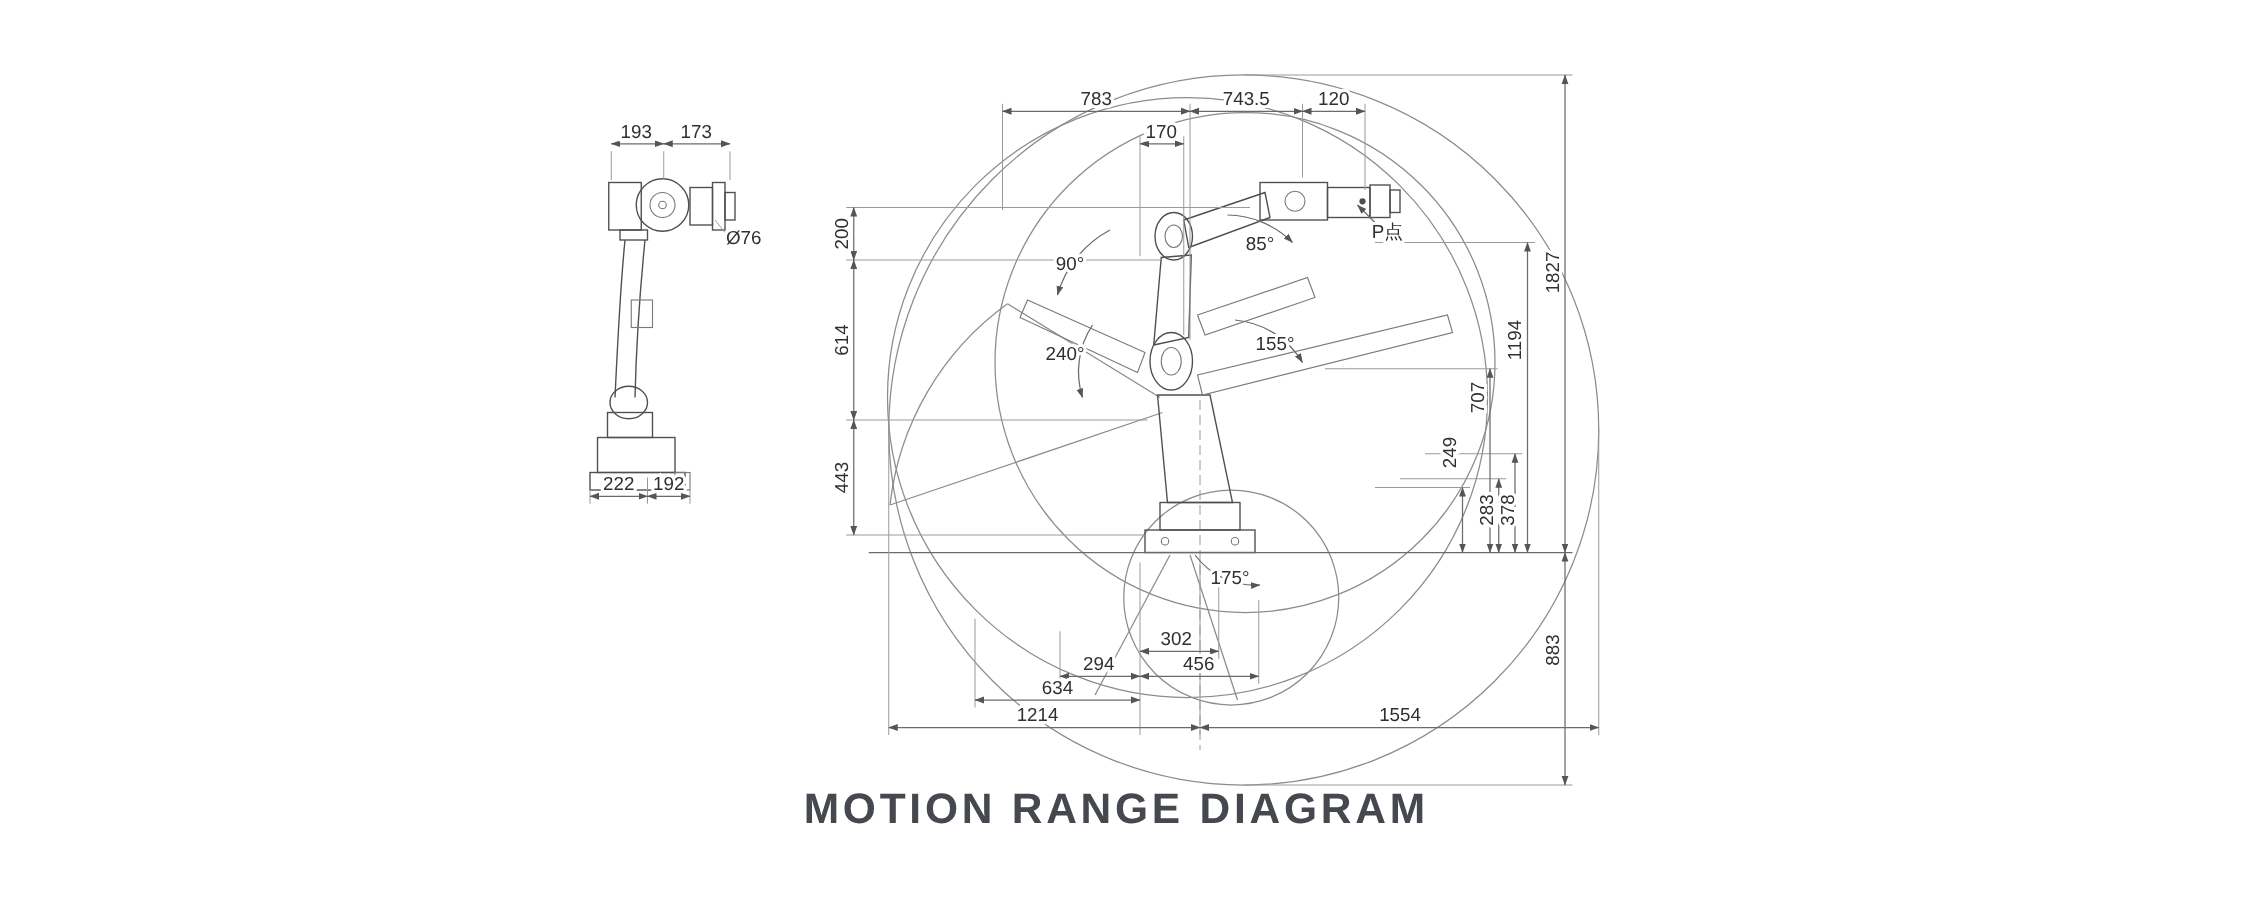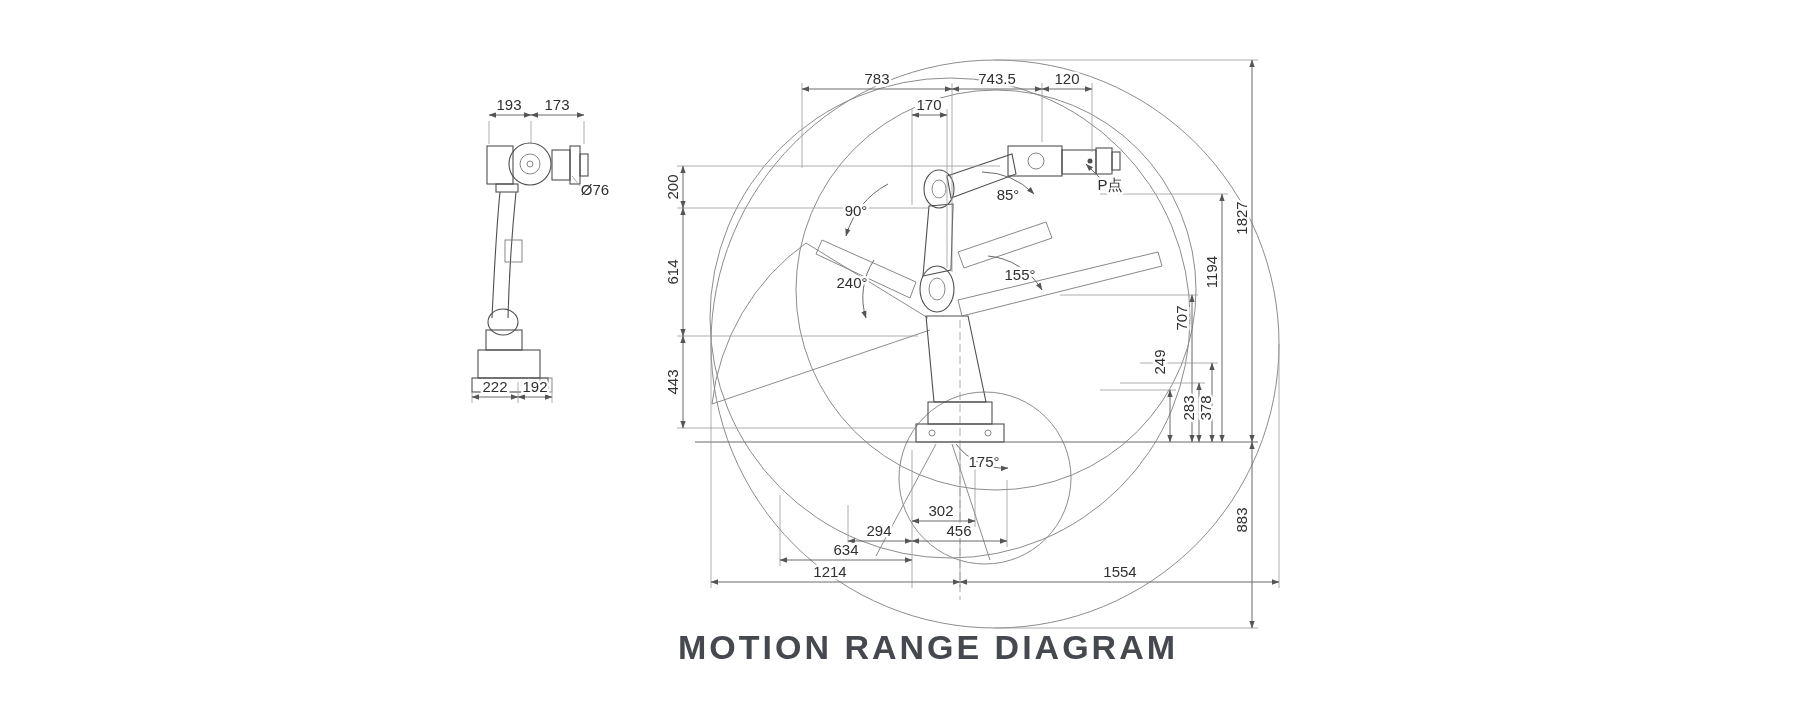--- a/index.html
+++ b/index.html
@@ -6,21 +6,21 @@
   .canvas{position:relative;width:1796px;height:728px;background:#ffffff;overflow:hidden;
           font-family:"Liberation Sans",sans-serif;}
   svg{position:absolute;left:0;top:0;}
   .ln{stroke:#6b6b6b;stroke-width:1;fill:none;}
   .thin{stroke:#9a9a9a;stroke-width:0.8;fill:none;}
   .shape{stroke:#4f4f4f;stroke-width:1.1;fill:none;}
   .shape2{stroke:#7a7a7a;stroke-width:0.9;fill:none;}
   .env{stroke:#8c8c8c;stroke-width:1;fill:none;}
   .dim-text{font-family:"Liberation Sans",sans-serif;font-size:15px;fill:#303030;
             stroke:#ffffff;stroke-width:5px;paint-order:stroke;text-anchor:middle;}
-  .page-title{position:absolute;left:628px;top:628px;width:600px;text-align:center;
+  .page-title{position:absolute;left:593px;top:628px;width:600px;text-align:center;
               font-size:34px;font-weight:bold;letter-spacing:3px;color:#45494f;}
 </style>
 </head>
 <body>
 
 <div class="canvas">
   <svg width="1796" height="728" viewBox="0 0 1796 728">
     <defs>
       <marker id="arrow" viewBox="0 0 10 10" refX="9" refY="5" markerWidth="8" markerHeight="8" orient="auto-start-reverse">
         <path d="M0,1.6 L9.5,5 L0,8.4 z" fill="#555"></path>

